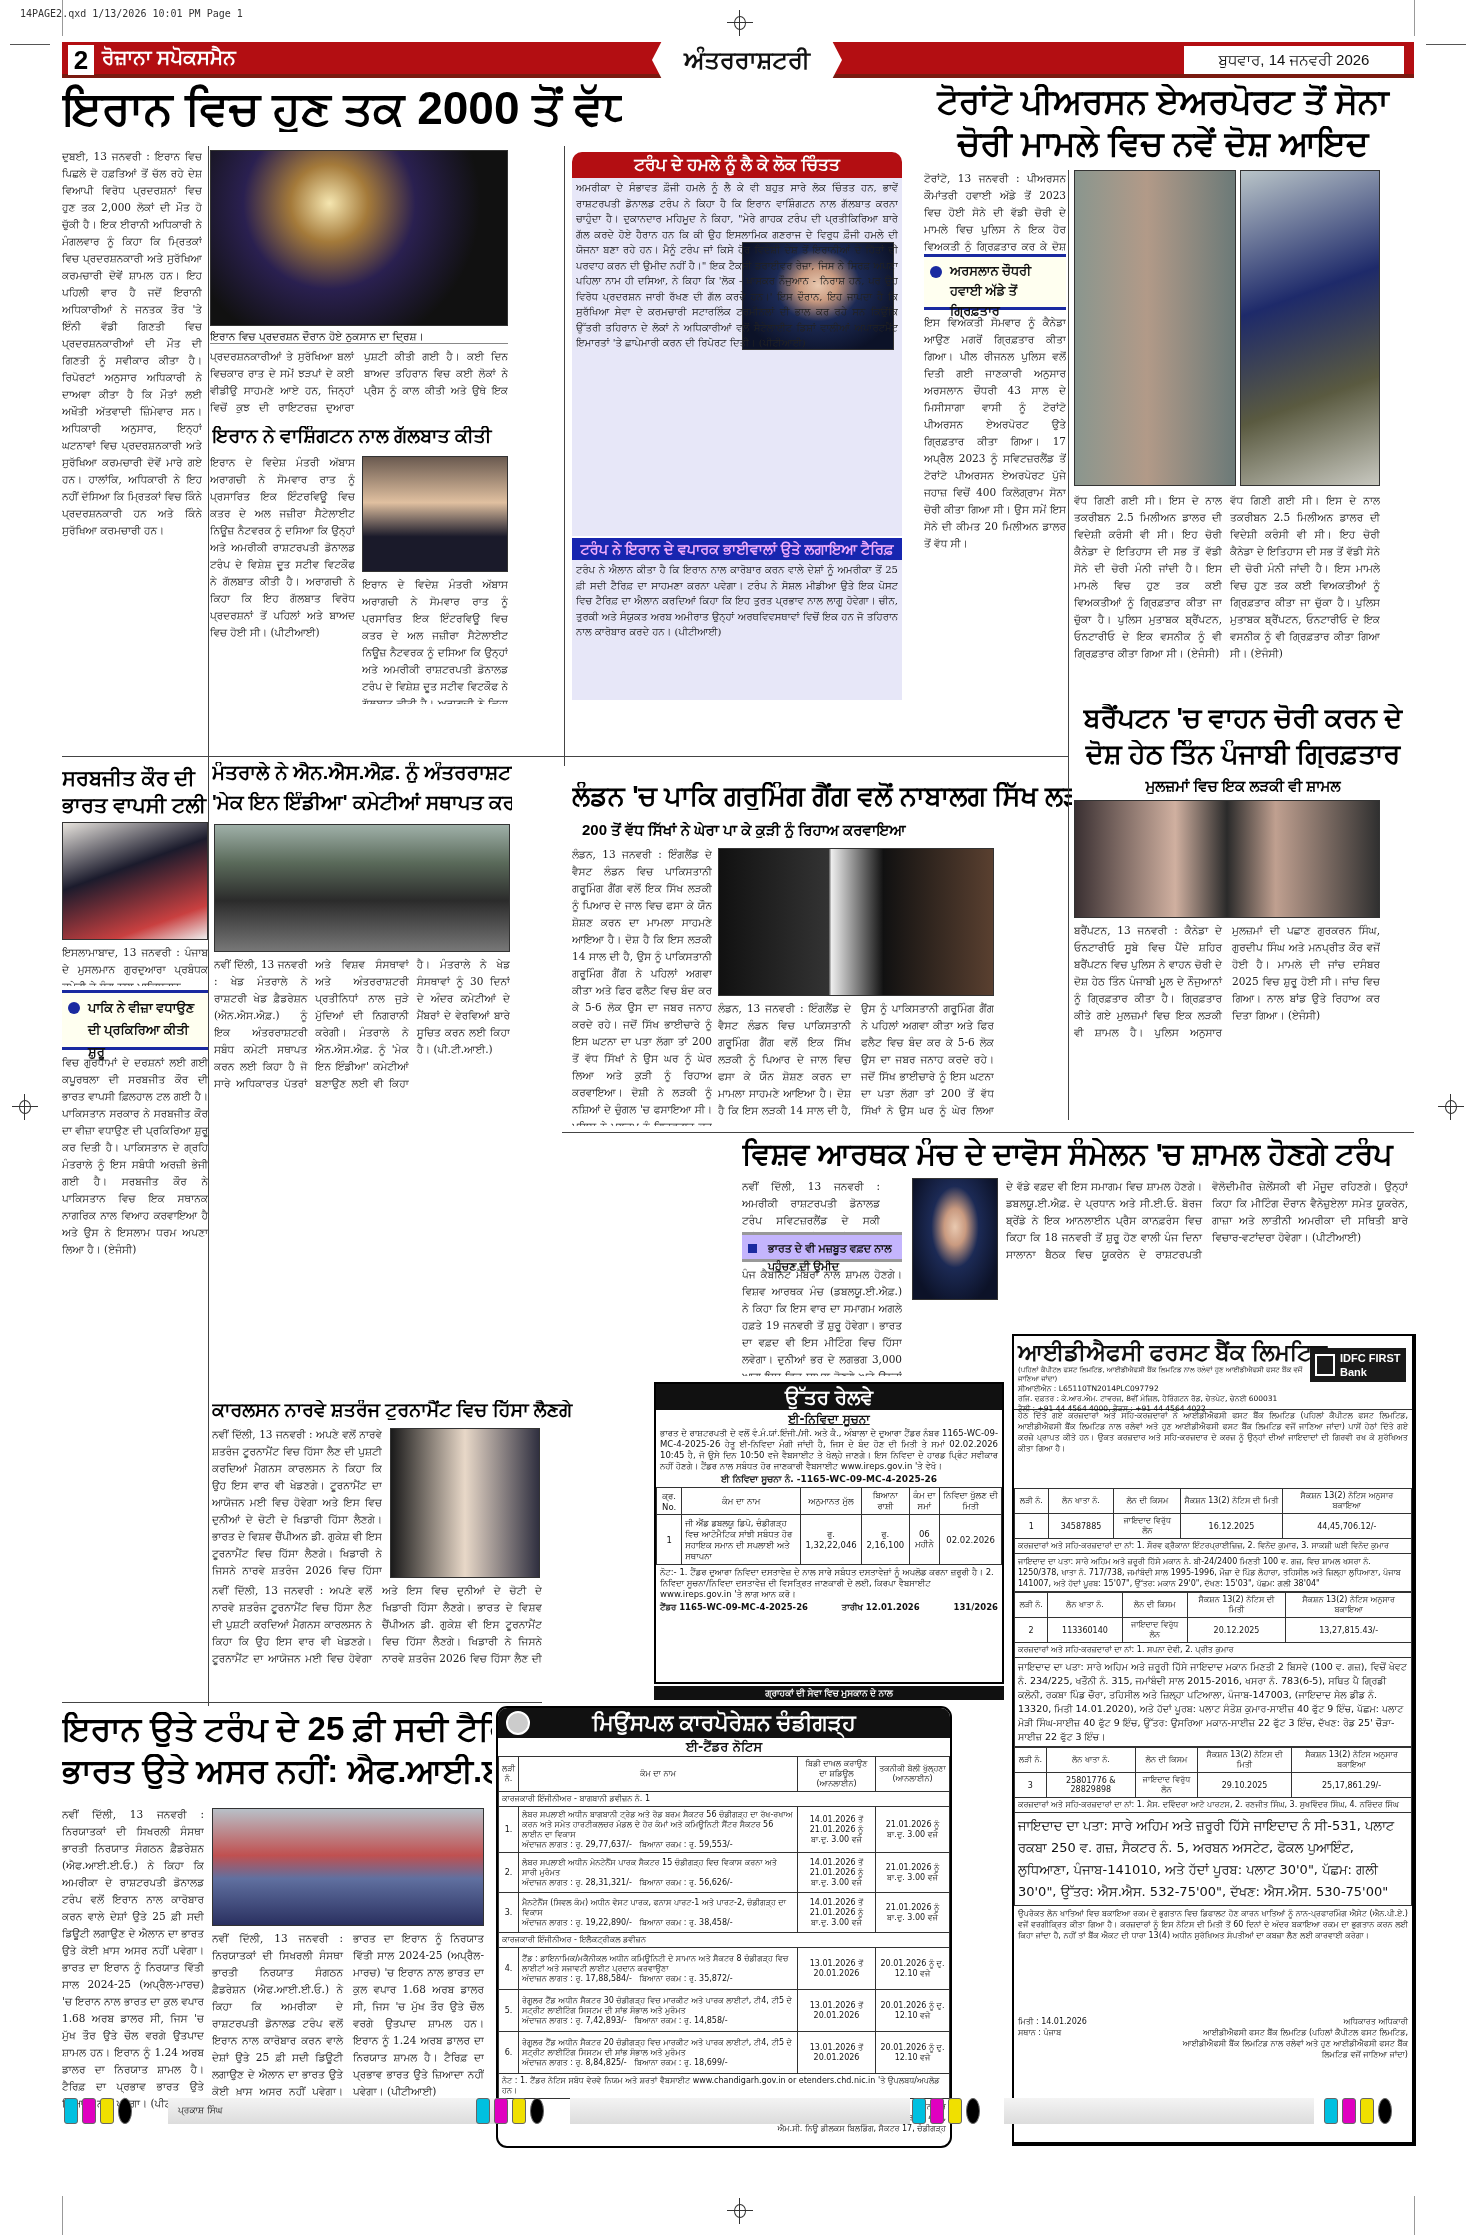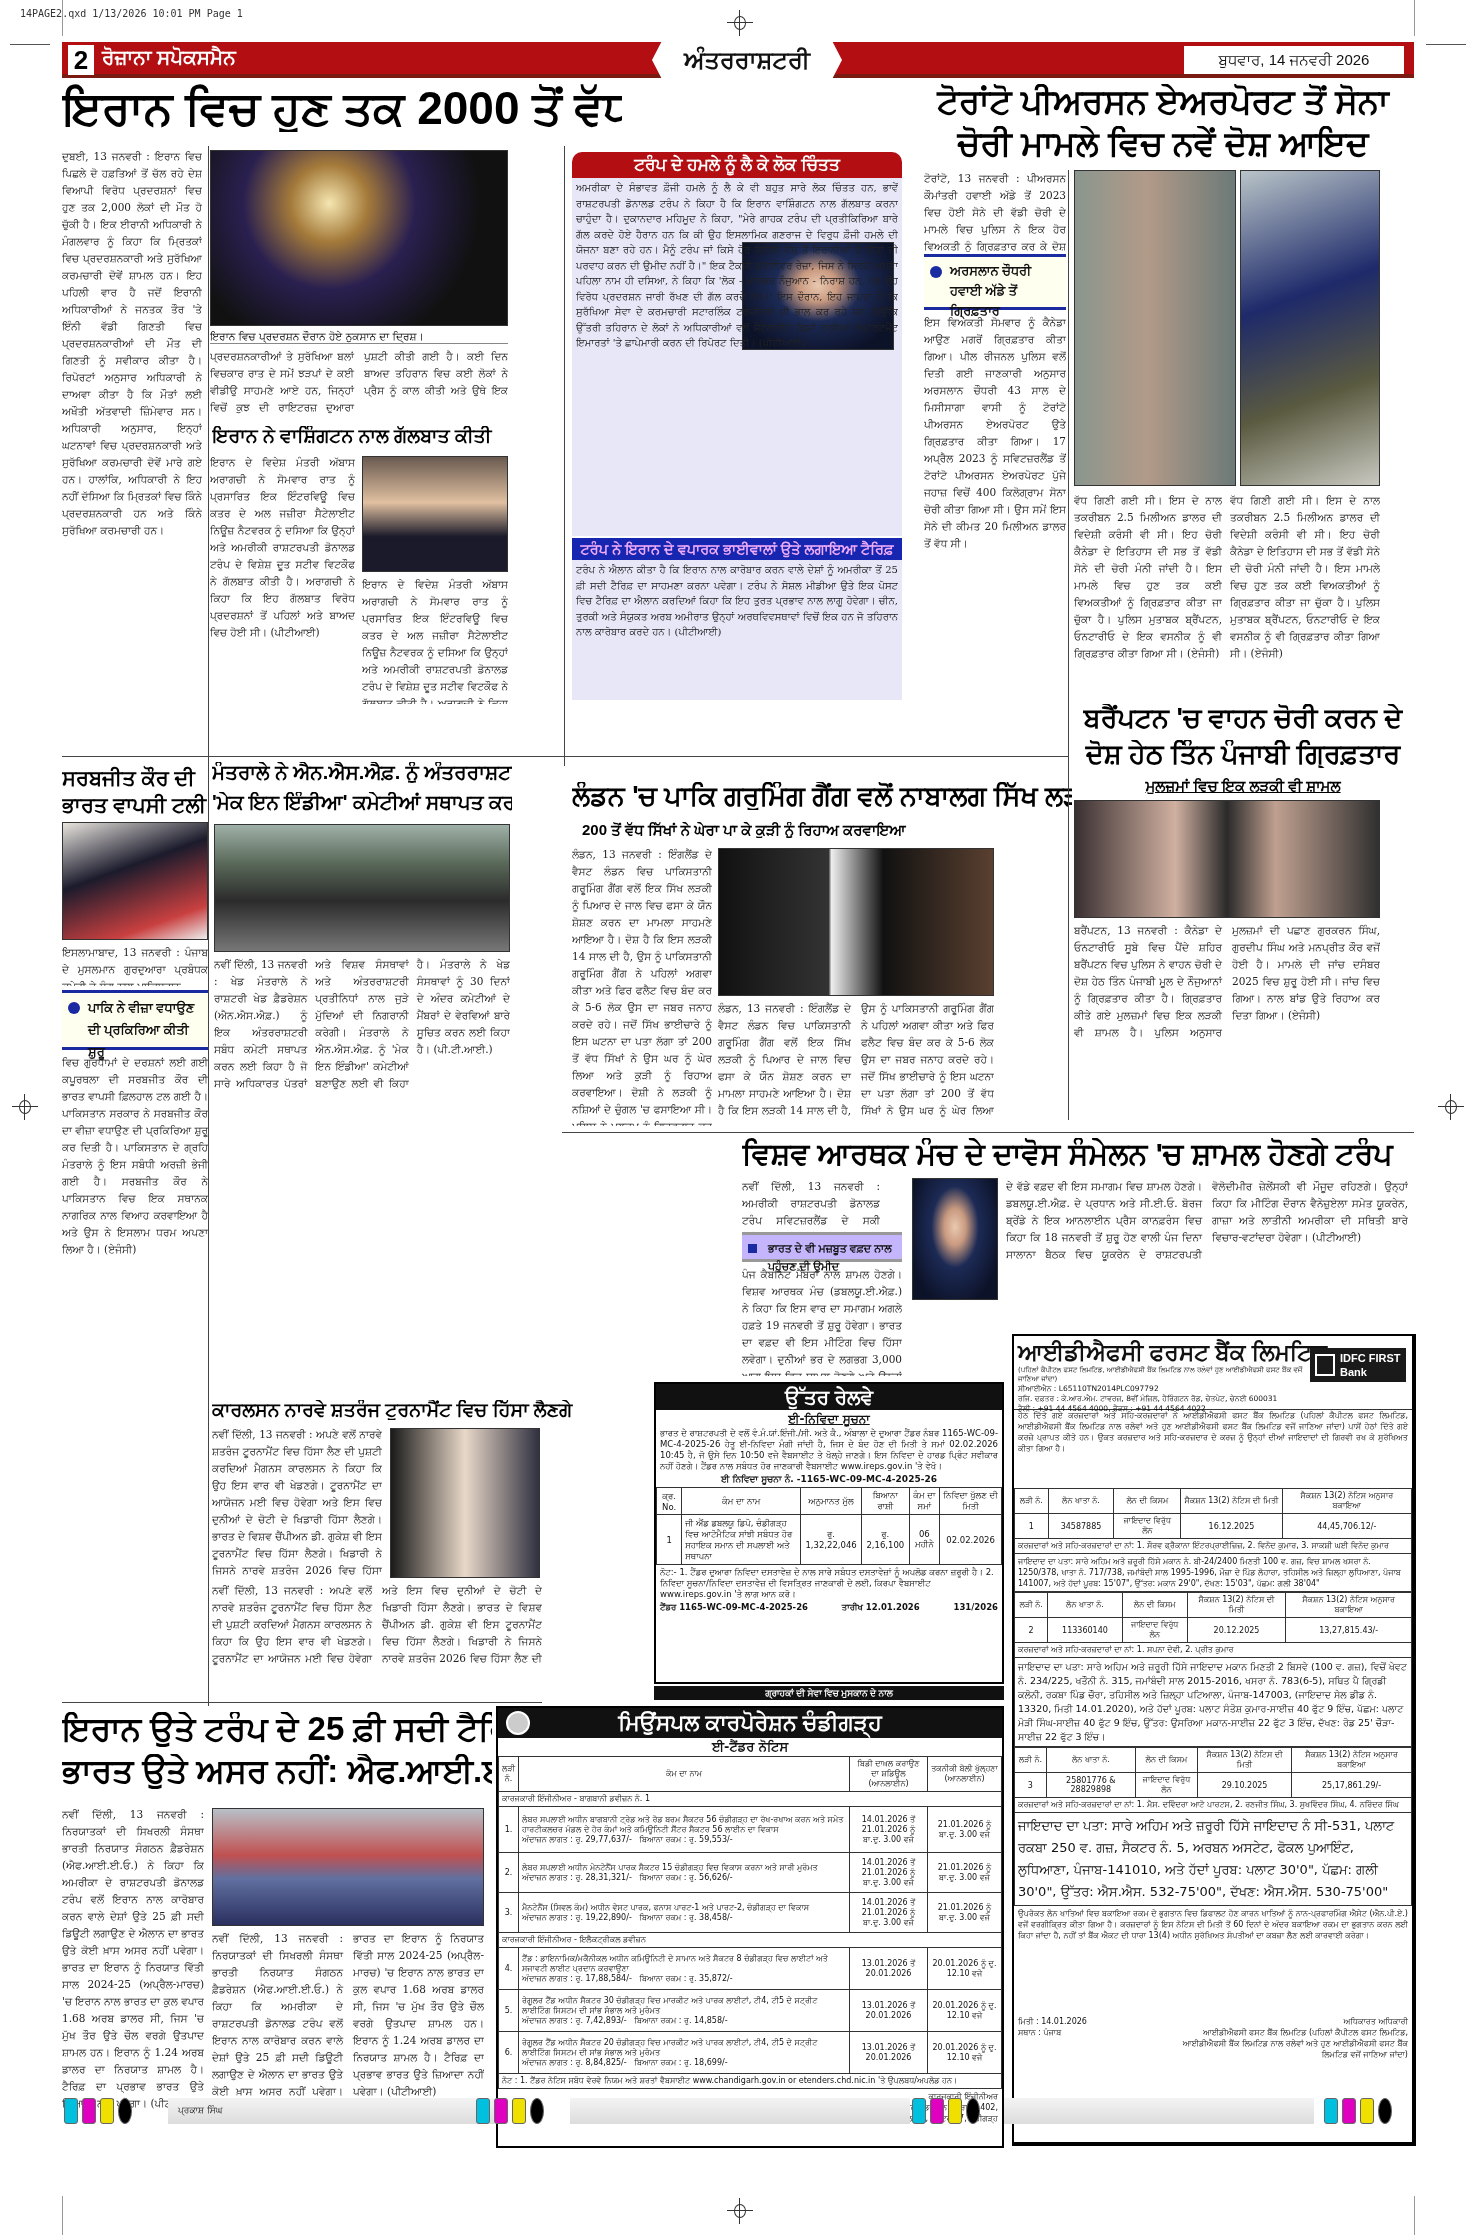--- a/index.html
+++ b/index.html
@@ -104,21 +104,21 @@
   <div class="body" style="left:862px;top:128px;width:142px;height:82px">ਟੋਰਾਂਟੋ, 13 ਜਨਵਰੀ : ਪੀਅਰਸਨ ਕੌਮਾਂਤਰੀ ਹਵਾਈ ਅੱਡੇ ਤੋਂ 2023 ਵਿਚ ਹੋਈ ਸੋਨੇ ਦੀ ਵੱਡੀ ਚੋਰੀ ਦੇ ਮਾਮਲੇ ਵਿਚ ਪੁਲਿਸ ਨੇ ਇਕ ਹੋਰ ਵਿਅਕਤੀ ਨੂੰ ਗ੍ਰਿਫ਼ਤਾਰ ਕਰ ਕੇ ਦੋਸ਼ ਆਇਦ ਕੀਤੇ ਹਨ। ਪੁਲਿਸ ਮੁਤਾਬਕ</div>
   <div class="sub-callout" style="left:862px;top:212px;width:142px;height:56px;font-size:13px;line-height:20px"><span class="dot"></span><span>ਅਰਸਲਾਨ ਚੌਧਰੀ ਹਵਾਈ ਅੱਡੇ ਤੋਂ ਗ੍ਰਿਫ਼ਤਾਰ</span></div>
   <div class="body" style="left:862px;top:272px;width:142px;height:390px">ਇਸ ਵਿਅਕਤੀ ਸੋਮਵਾਰ ਨੂੰ ਕੈਨੇਡਾ ਆਉਣ ਮਗਰੋਂ ਗ੍ਰਿਫ਼ਤਾਰ ਕੀਤਾ ਗਿਆ। ਪੀਲ ਰੀਜਨਲ ਪੁਲਿਸ ਵਲੋਂ ਦਿਤੀ ਗਈ ਜਾਣਕਾਰੀ ਅਨੁਸਾਰ ਅਰਸਲਾਨ ਚੌਧਰੀ 43 ਸਾਲ ਦੇ ਮਿਸੀਸਾਗਾ ਵਾਸੀ ਨੂੰ ਟੋਰਾਂਟੋ ਪੀਅਰਸਨ ਏਅਰਪੋਰਟ ਉਤੇ ਗ੍ਰਿਫ਼ਤਾਰ ਕੀਤਾ ਗਿਆ। 17 ਅਪ੍ਰੈਲ 2023 ਨੂੰ ਸਵਿਟਜ਼ਰਲੈਂਡ ਤੋਂ ਟੋਰਾਂਟੋ ਪੀਅਰਸਨ ਏਅਰਪੋਰਟ ਪੁੱਜੇ ਜਹਾਜ਼ ਵਿਚੋਂ 400 ਕਿਲੋਗ੍ਰਾਮ ਸੋਨਾ ਚੋਰੀ ਕੀਤਾ ਗਿਆ ਸੀ। ਉਸ ਸਮੇਂ ਇਸ ਸੋਨੇ ਦੀ ਕੀਮਤ 20 ਮਿਲੀਅਨ ਡਾਲਰ ਤੋਂ ਵੱਧ ਸੀ।</div>
   <div class="photo face" style="left:1012px;top:128px;width:162px;height:316px"></div>
   <div class="photo cctv" style="left:1178px;top:128px;width:140px;height:316px"></div>
   <div class="body" style="left:1012px;top:450px;width:148px;height:212px">ਵੱਧ ਗਿਣੀ ਗਈ ਸੀ। ਇਸ ਦੇ ਨਾਲ ਤਕਰੀਬਨ 2.5 ਮਿਲੀਅਨ ਡਾਲਰ ਦੀ ਵਿਦੇਸ਼ੀ ਕਰੰਸੀ ਵੀ ਸੀ। ਇਹ ਚੋਰੀ ਕੈਨੇਡਾ ਦੇ ਇਤਿਹਾਸ ਦੀ ਸਭ ਤੋਂ ਵੱਡੀ ਸੋਨੇ ਦੀ ਚੋਰੀ ਮੰਨੀ ਜਾਂਦੀ ਹੈ। ਇਸ ਮਾਮਲੇ ਵਿਚ ਹੁਣ ਤਕ ਕਈ ਵਿਅਕਤੀਆਂ ਨੂੰ ਗ੍ਰਿਫ਼ਤਾਰ ਕੀਤਾ ਜਾ ਚੁੱਕਾ ਹੈ। ਪੁਲਿਸ ਮੁਤਾਬਕ ਬ੍ਰੈਂਪਟਨ, ਓਨਟਾਰੀਓ ਦੇ ਇਕ ਵਸਨੀਕ ਨੂੰ ਵੀ ਗ੍ਰਿਫ਼ਤਾਰ ਕੀਤਾ ਗਿਆ ਸੀ। (ਏਜੰਸੀ)</div>
   <div class="body" style="left:1168px;top:450px;width:150px;height:212px">ਵੱਧ ਗਿਣੀ ਗਈ ਸੀ। ਇਸ ਦੇ ਨਾਲ ਤਕਰੀਬਨ 2.5 ਮਿਲੀਅਨ ਡਾਲਰ ਦੀ ਵਿਦੇਸ਼ੀ ਕਰੰਸੀ ਵੀ ਸੀ। ਇਹ ਚੋਰੀ ਕੈਨੇਡਾ ਦੇ ਇਤਿਹਾਸ ਦੀ ਸਭ ਤੋਂ ਵੱਡੀ ਸੋਨੇ ਦੀ ਚੋਰੀ ਮੰਨੀ ਜਾਂਦੀ ਹੈ। ਇਸ ਮਾਮਲੇ ਵਿਚ ਹੁਣ ਤਕ ਕਈ ਵਿਅਕਤੀਆਂ ਨੂੰ ਗ੍ਰਿਫ਼ਤਾਰ ਕੀਤਾ ਜਾ ਚੁੱਕਾ ਹੈ। ਪੁਲਿਸ ਮੁਤਾਬਕ ਬ੍ਰੈਂਪਟਨ, ਓਨਟਾਰੀਓ ਦੇ ਇਕ ਵਸਨੀਕ ਨੂੰ ਵੀ ਗ੍ਰਿਫ਼ਤਾਰ ਕੀਤਾ ਗਿਆ ਸੀ। (ਏਜੰਸੀ)</div>
 
   <div class="hl" style="left:1010px;top:662px;width:342px;font-size:27px;text-align:center">ਬਰੈਂਪਟਨ 'ਚ ਵਾਹਨ ਚੋਰੀ ਕਰਨ ਦੇ</div>
   <div class="hl" style="left:1010px;top:698px;width:342px;font-size:27px;text-align:center">ਦੋਸ਼ ਹੇਠ ਤਿੰਨ ਪੰਜਾਬੀ ਗ੍ਰਿਫ਼ਤਾਰ</div>
-  <div class="hl" style="left:1010px;top:736px;width:342px;font-size:15px;text-align:center;text-decoration:underline">ਮੁਲਜ਼ਮਾਂ ਵਿਚ ਇਕ ਲੜਕੀ ਵੀ ਸ਼ਾਮਲ</div>
+  <div class="hl" style="left:1010px;top:736px;width:342px;font-size:15px;text-align:center;">ਮੁਲਜ਼ਮਾਂ ਵਿਚ ਇਕ ਲੜਕੀ ਵੀ ਸ਼ਾਮਲ</div>
   <div class="photo three" style="left:1012px;top:758px;width:306px;height:118px"></div>
   <div class="body" style="left:1012px;top:880px;width:306px;height:200px;column-count:2;column-gap:10px">ਬਰੈਂਪਟਨ, 13 ਜਨਵਰੀ : ਕੈਨੇਡਾ ਦੇ ਓਨਟਾਰੀਓ ਸੂਬੇ ਵਿਚ ਪੈਂਦੇ ਸ਼ਹਿਰ ਬਰੈਂਪਟਨ ਵਿਚ ਪੁਲਿਸ ਨੇ ਵਾਹਨ ਚੋਰੀ ਦੇ ਦੋਸ਼ ਹੇਠ ਤਿੰਨ ਪੰਜਾਬੀ ਮੂਲ ਦੇ ਨੌਜੁਆਨਾਂ ਨੂੰ ਗ੍ਰਿਫ਼ਤਾਰ ਕੀਤਾ ਹੈ। ਗ੍ਰਿਫ਼ਤਾਰ ਕੀਤੇ ਗਏ ਮੁਲਜ਼ਮਾਂ ਵਿਚ ਇਕ ਲੜਕੀ ਵੀ ਸ਼ਾਮਲ ਹੈ। ਪੁਲਿਸ ਅਨੁਸਾਰ ਮੁਲਜ਼ਮਾਂ ਦੀ ਪਛਾਣ ਗੁਰਕਰਨ ਸਿੰਘ, ਗੁਰਦੀਪ ਸਿੰਘ ਅਤੇ ਮਨਪ੍ਰੀਤ ਕੌਰ ਵਜੋਂ ਹੋਈ ਹੈ। ਮਾਮਲੇ ਦੀ ਜਾਂਚ ਦਸੰਬਰ 2025 ਵਿਚ ਸ਼ੁਰੂ ਹੋਈ ਸੀ। ਜਾਂਚ ਵਿਚ ਗਿਆ। ਨਾਲ ਬਾਂਡ ਉਤੇ ਰਿਹਾਅ ਕਰ ਦਿਤਾ ਗਿਆ। (ਏਜੰਸੀ)</div>
 
   <div class="hl" style="left:0;top:722px;width:146px;font-size:21px;white-space:normal;line-height:1.3">ਸਰਬਜੀਤ ਕੌਰ ਦੀ ਭਾਰਤ ਵਾਪਸੀ ਟਲੀ</div>
   <div class="photo girl" style="left:0;top:780px;width:146px;height:118px"></div>
   <div class="body" style="left:0;top:902px;width:146px;height:42px">ਇਸਲਾਮਾਬਾਦ, 13 ਜਨਵਰੀ : ਪੰਜਾਬ ਦੇ ਮੁਸਲਮਾਨ ਗੁਰਦੁਆਰਾ ਪ੍ਰਬੰਧਕ ਕਮੇਟੀ ਦੇ ਸੰਗ ਨਾਲ ਪਾਕਿਸਤਾਨ</div>
   <div class="sub-callout" style="left:0;top:948px;width:146px;height:60px;font-size:13px;line-height:22px"><span class="dot"></span><span>ਪਾਕਿ ਨੇ ਵੀਜ਼ਾ ਵਧਾਉਣ ਦੀ ਪ੍ਰਕਿਰਿਆ ਕੀਤੀ ਸ਼ੁਰੂ</span></div>
   <div class="body" style="left:0;top:1012px;width:146px;height:635px">ਵਿਚ ਗੁਰਧਾਮਾਂ ਦੇ ਦਰਸ਼ਨਾਂ ਲਈ ਗਈ ਕਪੂਰਥਲਾ ਦੀ ਸਰਬਜੀਤ ਕੌਰ ਦੀ ਭਾਰਤ ਵਾਪਸੀ ਫ਼ਿਲਹਾਲ ਟਲ ਗਈ ਹੈ। ਪਾਕਿਸਤਾਨ ਸਰਕਾਰ ਨੇ ਸਰਬਜੀਤ ਕੌਰ ਦਾ ਵੀਜ਼ਾ ਵਧਾਉਣ ਦੀ ਪ੍ਰਕਿਰਿਆ ਸ਼ੁਰੂ ਕਰ ਦਿਤੀ ਹੈ। ਪਾਕਿਸਤਾਨ ਦੇ ਗ੍ਰਹਿ ਮੰਤਰਾਲੇ ਨੂੰ ਇਸ ਸਬੰਧੀ ਅਰਜ਼ੀ ਭੇਜੀ ਗਈ ਹੈ। ਸਰਬਜੀਤ ਕੌਰ ਨੇ ਪਾਕਿਸਤਾਨ ਵਿਚ ਇਕ ਸਥਾਨਕ ਨਾਗਰਿਕ ਨਾਲ ਵਿਆਹ ਕਰਵਾਇਆ ਹੈ ਅਤੇ ਉਸ ਨੇ ਇਸਲਾਮ ਧਰਮ ਅਪਣਾ ਲਿਆ ਹੈ। (ਏਜੰਸੀ)</div>
 
   <div class="hl" style="left:150px;top:720px;width:300px;font-size:20px">ਮੰਤਰਾਲੇ ਨੇ ਐਨ.ਐਸ.ਐਫ਼. ਨੂੰ ਅੰਤਰਰਾਸ਼ਟਰੀ ਸਬੰਧਾਂ ਅਤੇ</div>
@@ -184,21 +184,21 @@
       </table>
     <div style="font-size:8.5px;line-height:11px;padding:2px 4px">ਨੋਟ:- 1. ਟੈਂਡਰ ਦੁਆਰਾ ਨਿਵਿਦਾ ਦਸਤਾਵੇਜ਼ ਦੇ ਨਾਲ ਸਾਰੇ ਸਬੰਧਤ ਦਸਤਾਵੇਜ਼ਾਂ ਨੂੰ ਅਪਲੋਡ ਕਰਨਾ ਜ਼ਰੂਰੀ ਹੈ। 2. ਨਿਵਿਦਾ ਸੂਚਨਾ/ਨਿਵਿਦਾ ਦਸਤਾਵੇਜ਼ ਦੀ ਵਿਸਤ੍ਰਿਤ ਜਾਣਕਾਰੀ ਦੇ ਲਈ, ਕਿਰਪਾ ਵੈਬਸਾਈਟ www.ireps.gov.in 'ਤੇ ਲਾਗ ਆਨ ਕਰੋ।</div>
     <div style="display:flex;justify-content:space-between;font-size:8.5px;padding:0 4px;font-weight:bold">
       <span>ਟੈਂਡਰ 1165-WC-09-MC-4-2025-26</span>
       <span><span>ਤਾਰੀਖ</span> <span>12.01.2026</span></span>
       <span>131/2026</span>
     </div>
   </div>
   <div class="ad-title" style="position:absolute;left:592px;top:1644px;width:350px;height:14px;font-size:9px;line-height:14px">ਗ੍ਰਾਹਕਾਂ ਦੀ ਸੇਵਾ ਵਿਚ ਮੁਸਕਾਨ ਦੇ ਨਾਲ</div>
 
-  <div class="ad" style="left:434px;top:1664px;width:508px;height:442px;border-radius:0">
+  <div class="ad" style="left:434px;top:1664px;width:456px;height:442px;border-radius:11px">
     <div class="ad-title" style="font-size:22px;height:30px;line-height:30px;position:relative">
       <span style="position:absolute;left:8px;top:3px;width:24px;height:24px;border-radius:50%;background:#ccc;border:2px solid #fff"></span>
       <span>ਮਿਉਂਸਪਲ ਕਾਰਪੋਰੇਸ਼ਨ ਚੰਡੀਗੜ੍ਹ</span>
     </div>
     <div style="text-align:center;font-weight:bold;font-size:13px;padding:1px">ਈ-ਟੈਂਡਰ ਨੋਟਿਸ</div>
     <table style="font-size:8px">
       <tbody>
           <tr>
         <th style="width:18px">ਲੜੀ ਨੰ.</th>
         <th>ਕੰਮ ਦਾ ਨਾਮ</th>

